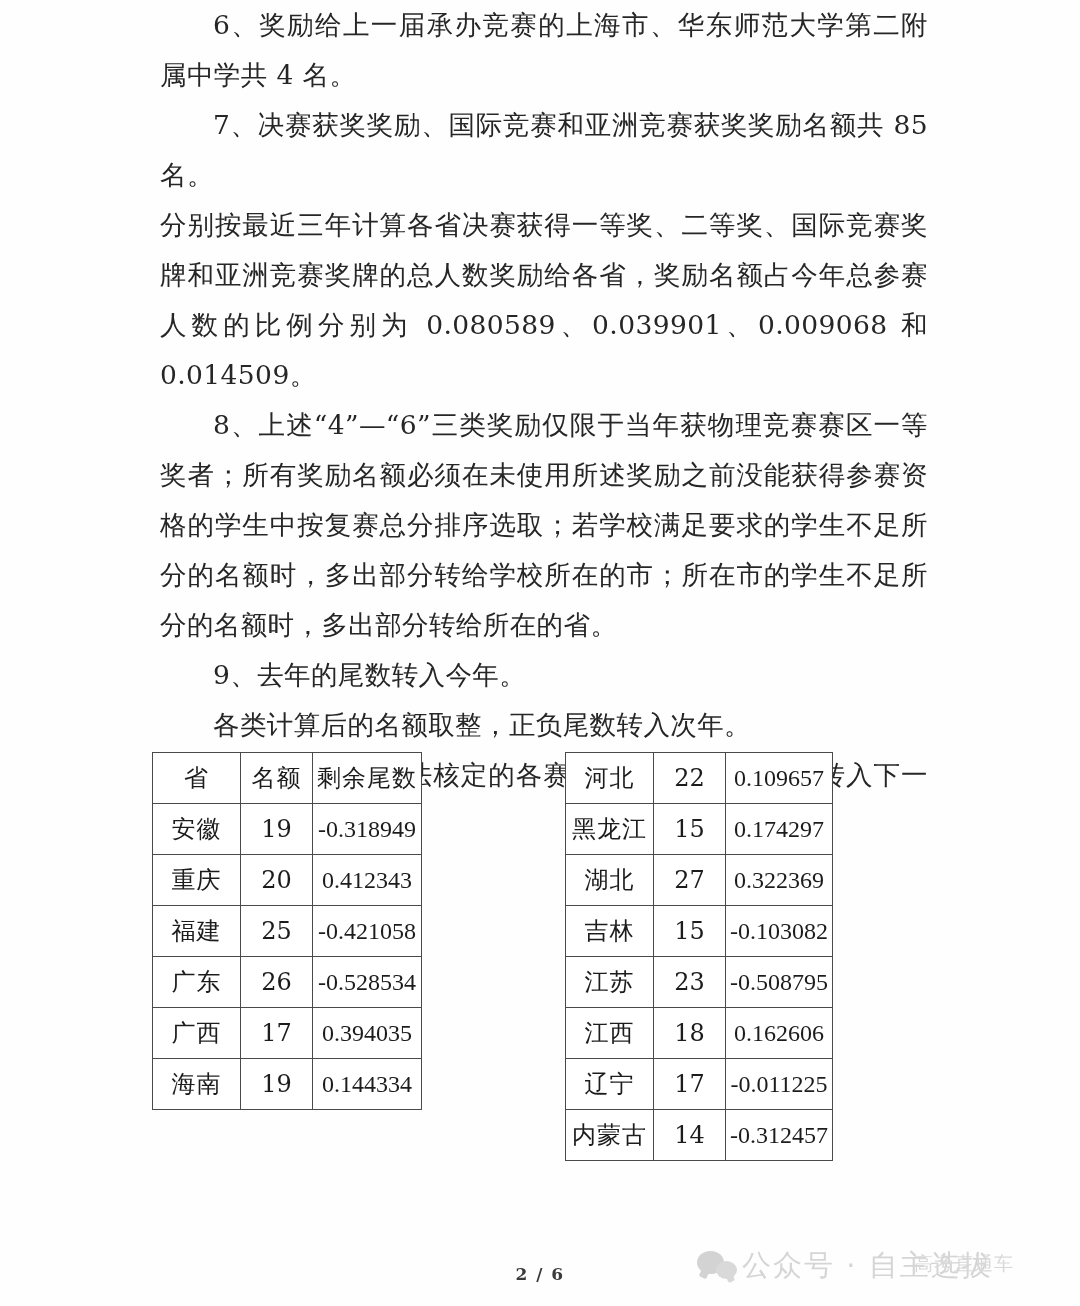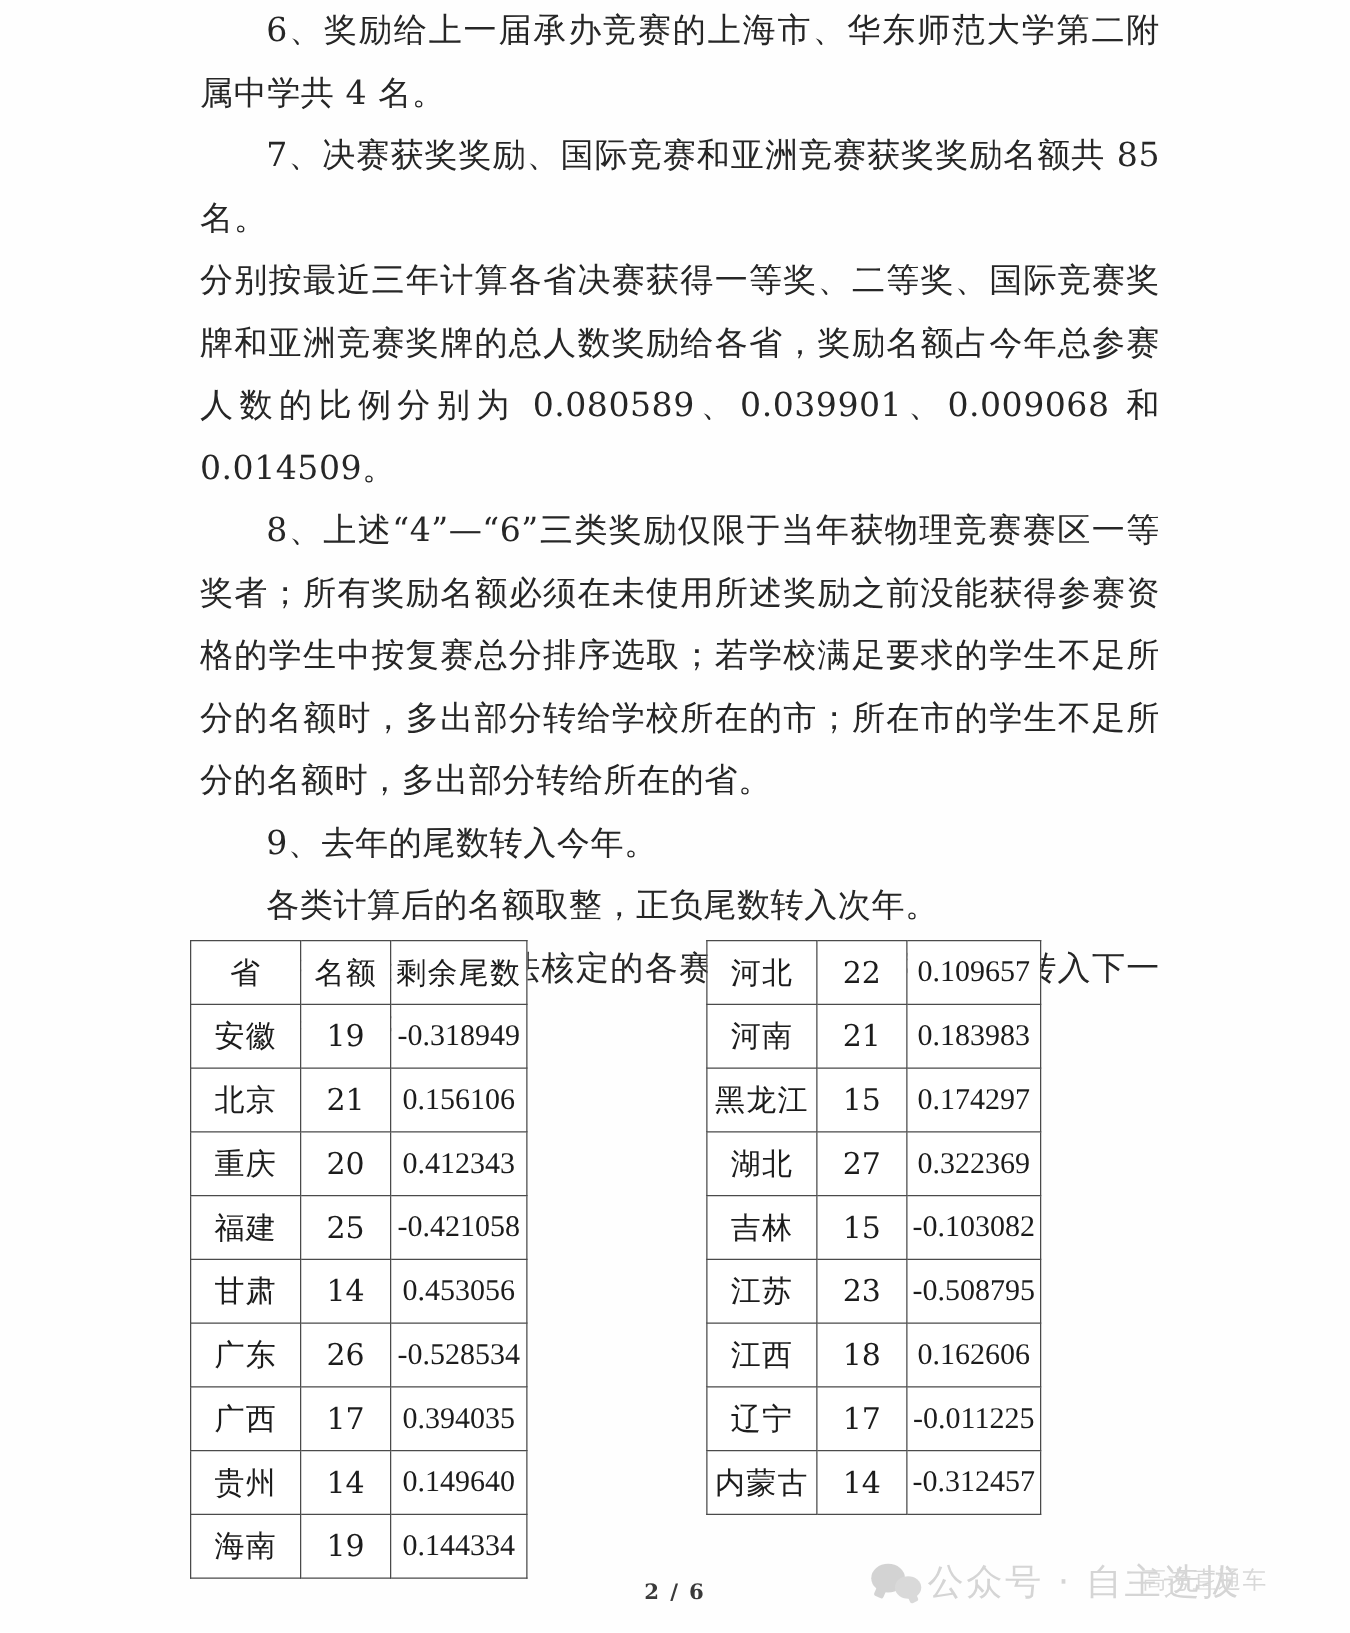--- a/index.html
+++ b/index.html
@@ -206,78 +206,58 @@
           <th class="cell-rem">剩余尾数</th>
         </tr>
       </thead>
       <tbody>
           <tr>
             <td class="cell-prov">安徽</td>
             <td class="cell-quota">19</td>
             <td class="cell-rem">-0.318949</td>
           </tr>
           <tr>
-            <td class="cell-prov">北京</td>
-            <td class="cell-quota">21</td>
-            <td class="cell-rem">0.156106</td>
-          </tr>
-          <tr>
             <td class="cell-prov">重庆</td>
             <td class="cell-quota">20</td>
             <td class="cell-rem">0.412343</td>
           </tr>
           <tr>
             <td class="cell-prov">福建</td>
             <td class="cell-quota">25</td>
             <td class="cell-rem">-0.421058</td>
           </tr>
           <tr>
-            <td class="cell-prov">甘肃</td>
-            <td class="cell-quota">14</td>
-            <td class="cell-rem">0.453056</td>
-          </tr>
-          <tr>
             <td class="cell-prov">广东</td>
             <td class="cell-quota">26</td>
             <td class="cell-rem">-0.528534</td>
           </tr>
           <tr>
             <td class="cell-prov">广西</td>
             <td class="cell-quota">17</td>
             <td class="cell-rem">0.394035</td>
-          </tr>
-          <tr>
-            <td class="cell-prov">贵州</td>
-            <td class="cell-quota">14</td>
-            <td class="cell-rem">0.149640</td>
           </tr>
           <tr>
             <td class="cell-prov">海南</td>
             <td class="cell-quota">19</td>
             <td class="cell-rem">0.144334</td>
           </tr>
         </tbody>
     </table>
 
     <table class="alloc right">
       <colgroup>
         <col class="c-prov">
           <col class="c-quota">
           <col class="c-rem">
       </colgroup>
       <tbody>
           <tr>
             <td class="cell-prov">河北</td>
             <td class="cell-quota">22</td>
             <td class="cell-rem">0.109657</td>
-          </tr>
-          <tr>
-            <td class="cell-prov">河南</td>
-            <td class="cell-quota">21</td>
-            <td class="cell-rem">0.183983</td>
           </tr>
           <tr>
             <td class="cell-prov">黑龙江</td>
             <td class="cell-quota">15</td>
             <td class="cell-rem">0.174297</td>
           </tr>
           <tr>
             <td class="cell-prov">湖北</td>
             <td class="cell-quota">27</td>
             <td class="cell-rem">0.322369</td>

